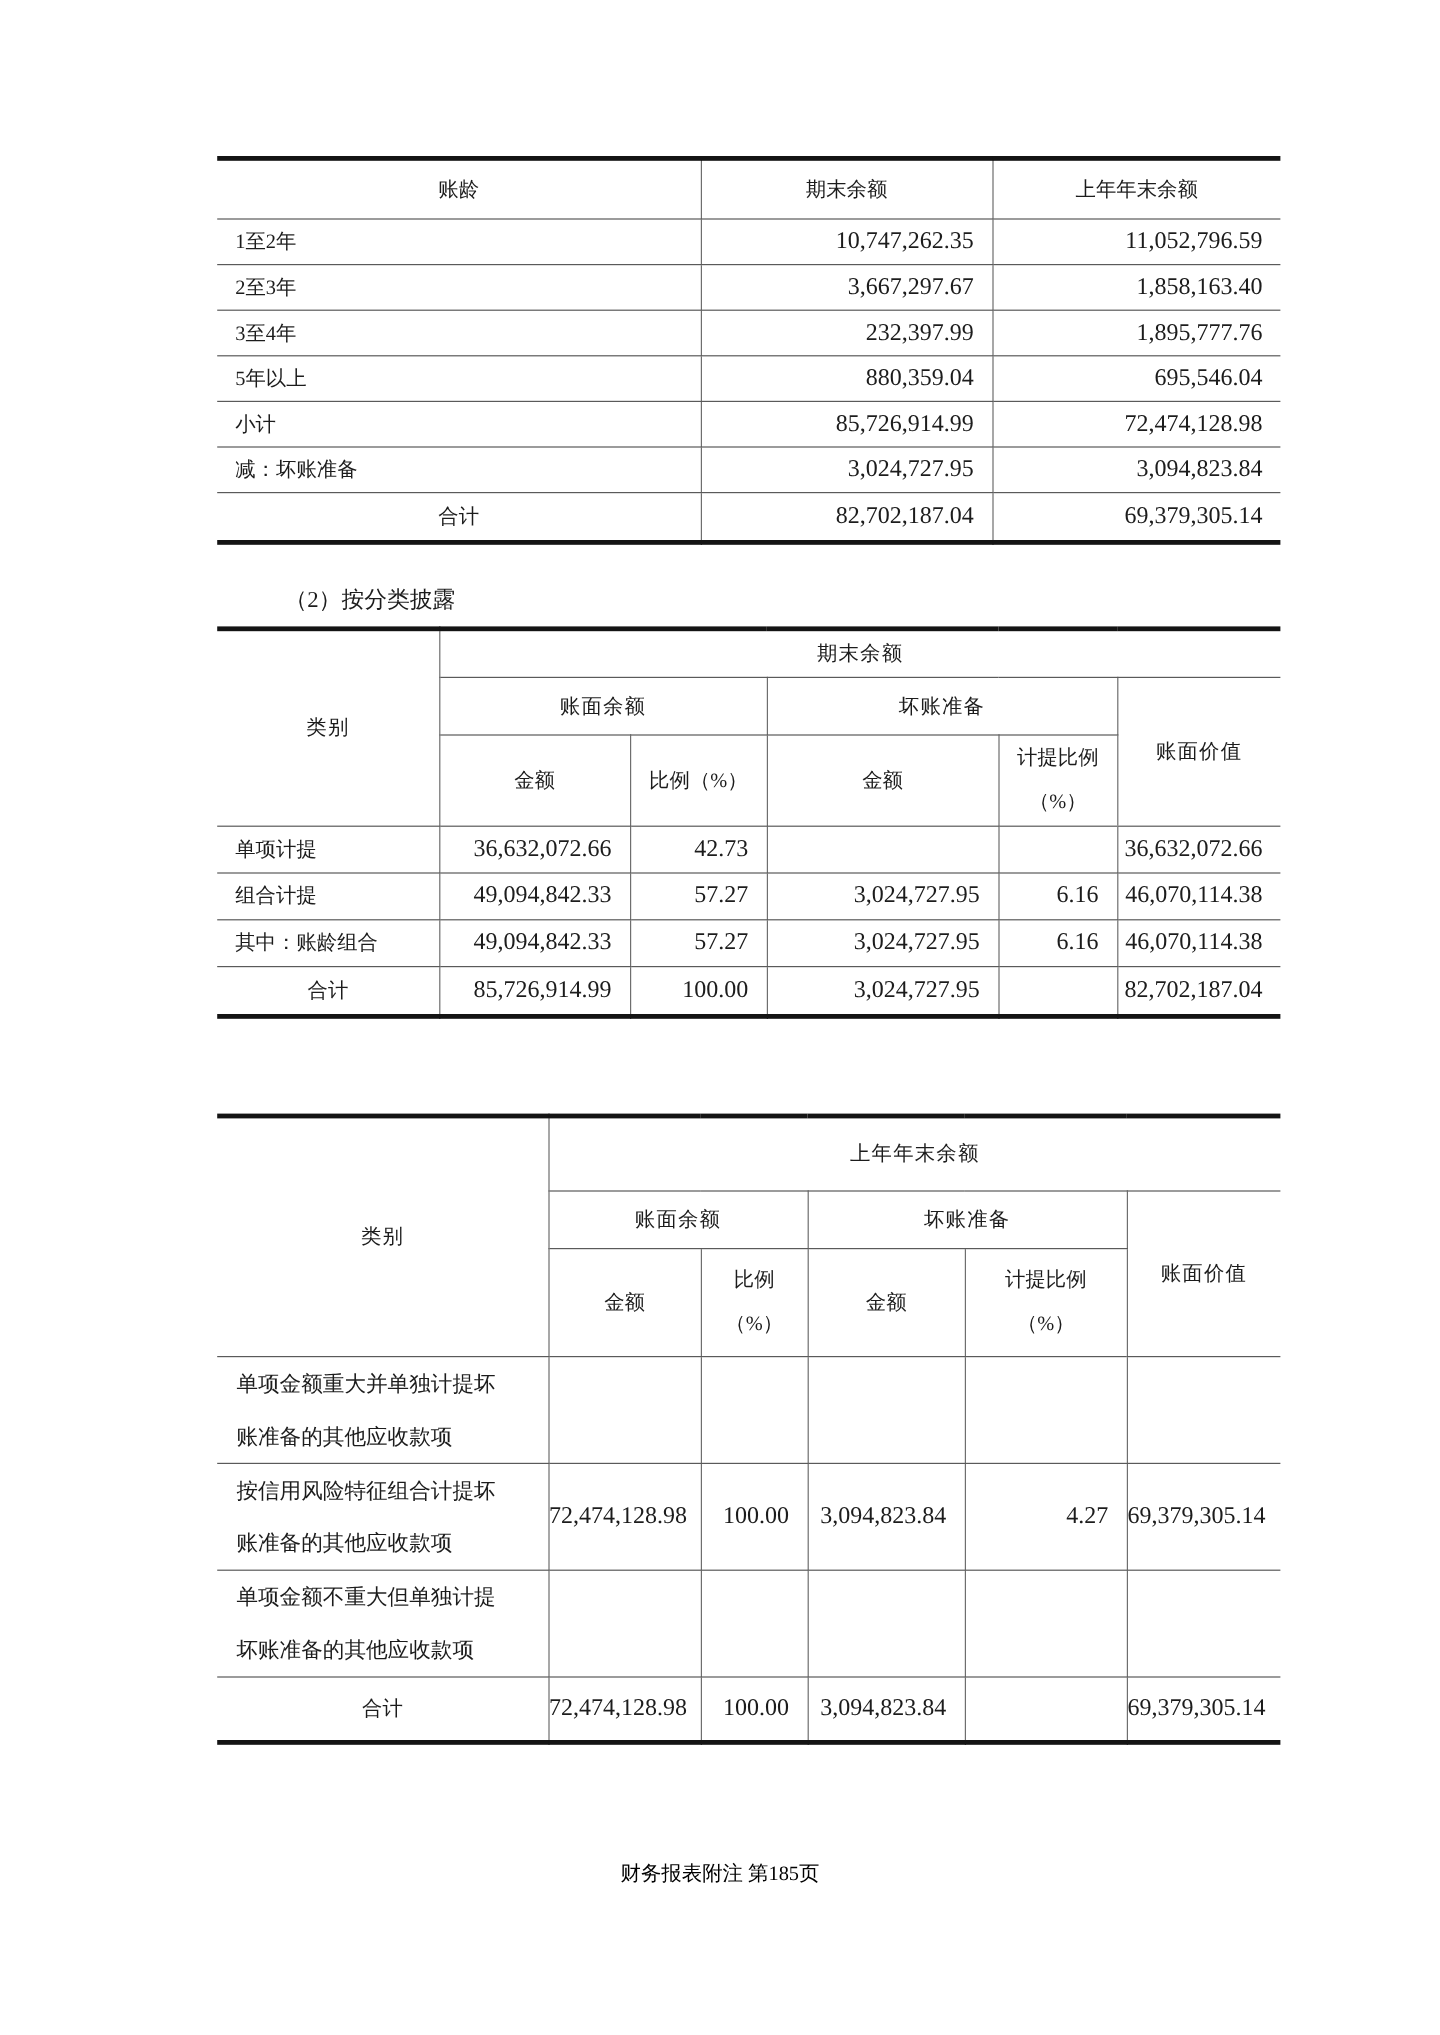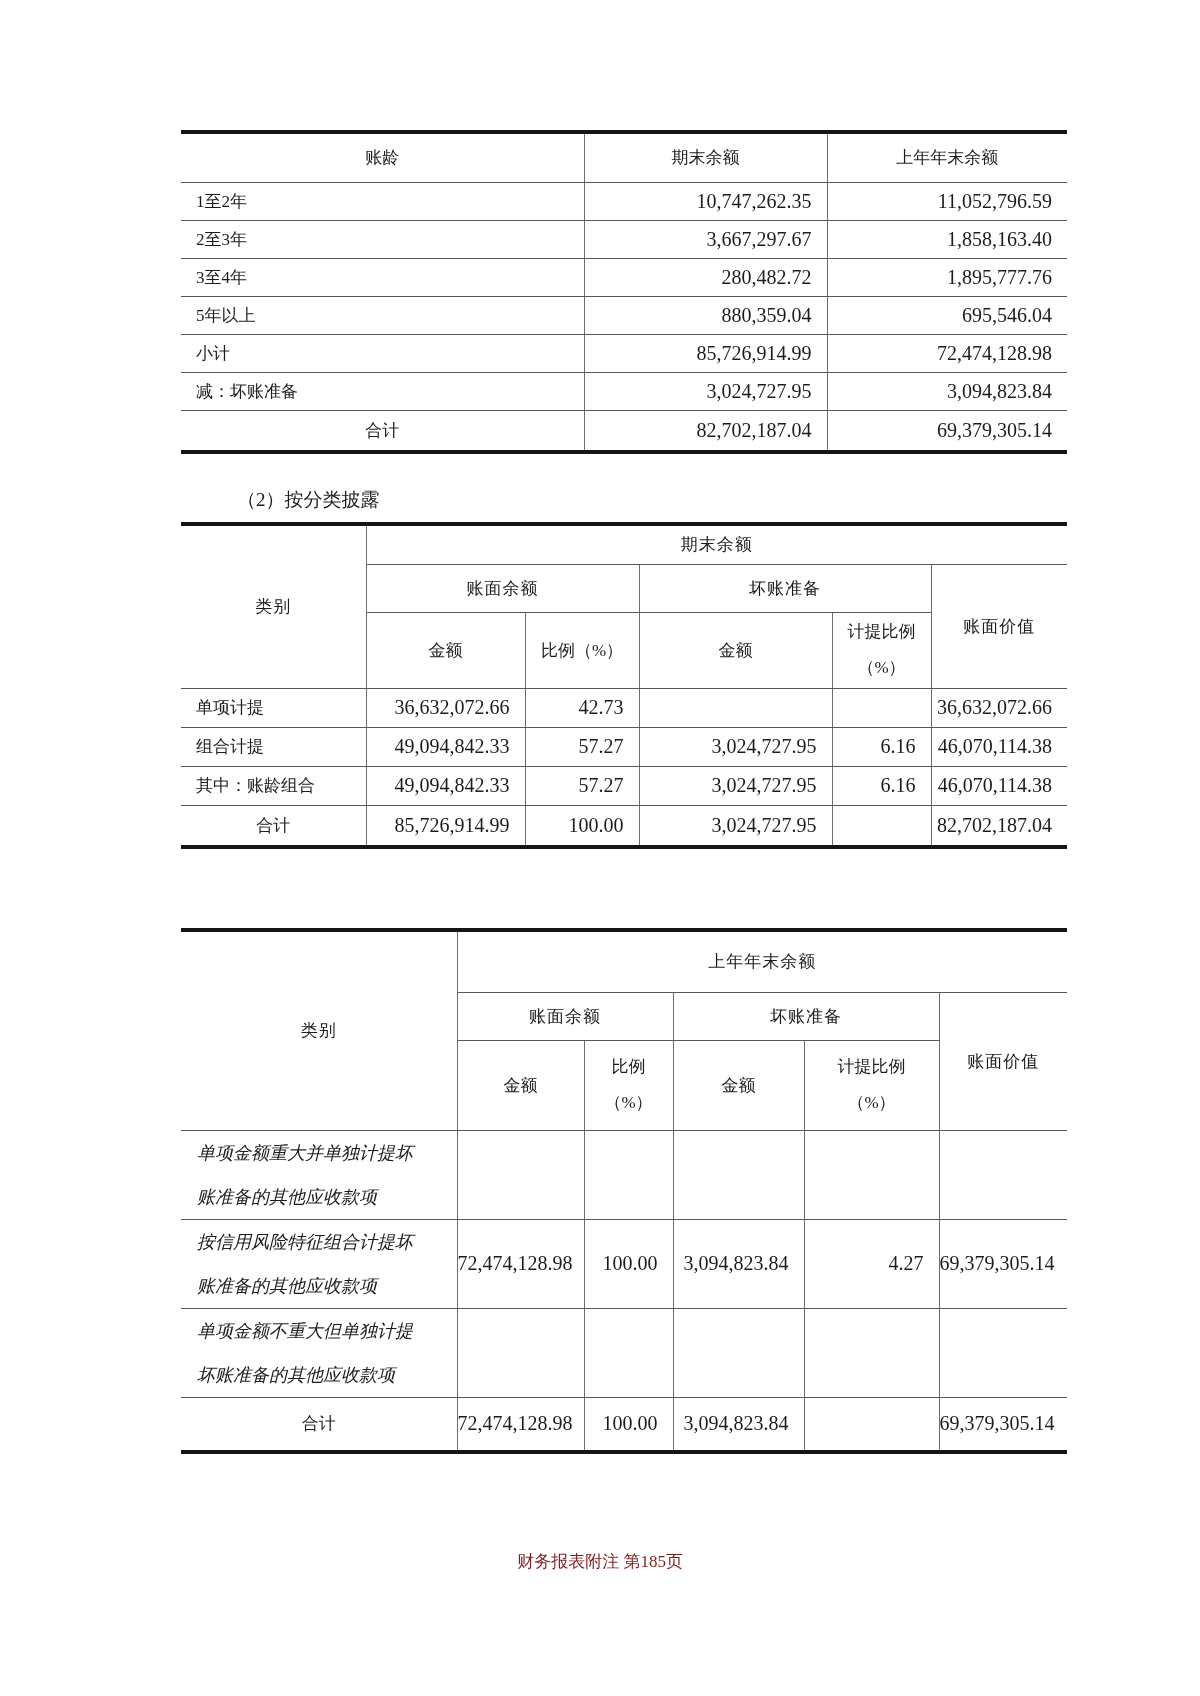--- a/index.html
+++ b/index.html
@@ -40,24 +40,24 @@
   #t2 tr.h3 { height:76px; }
   #t2 tr.data { height:39px; }
   #t2 tr.total{ height:42px; }
 
   #t3 { margin-top:79px; }
   #t3 tr.h1 { height:62px; }
   #t3 tr.h2 { height:48px; }
   #t3 tr.h3 { height:90px; }
   #t3 tr.data { height:88px; }
   #t3 tr.total{ height:54px; }
-  #t3 td.wraplbl { padding-left:16px; padding-right:42px; font-size:18px; line-height:2.45;font-style:italic; }
+  #t3 td.wraplbl { padding-left:16px; padding-right:42px; font-size:18px; line-height:2.45; }
 
   .footer { margin-top:96px; text-align:center; width:1200px; margin-left:-181px;
-            font-size:17px; color:#7f1d1d; }
+            font-size:17px; color:#000000; }
 </style>
 </head>
 <body>
 
 <div class="content">
 
   <table id="t1">
     <colgroup>
       <col style="width:403px">
         <col style="width:243px">
@@ -74,21 +74,21 @@
       <td class="num vr hb">10,747,262.35</td>
       <td class="num hb">11,052,796.59</td>
     </tr>
     <tr class="data">
       <td class="lbl vr hb">2至3年</td>
       <td class="num vr hb">3,667,297.67</td>
       <td class="num hb">1,858,163.40</td>
     </tr>
     <tr class="data">
       <td class="lbl vr hb">3至4年</td>
-      <td class="num vr hb">280,482.72</td>
+      <td class="num vr hb">232,397.99</td>
       <td class="num hb">1,895,777.76</td>
     </tr>
     <tr class="data">
       <td class="lbl vr hb">5年以上</td>
       <td class="num vr hb">880,359.04</td>
       <td class="num hb">695,546.04</td>
     </tr>
     <tr class="data">
       <td class="lbl vr hb">小计</td>
       <td class="num vr hb">85,726,914.99</td>

